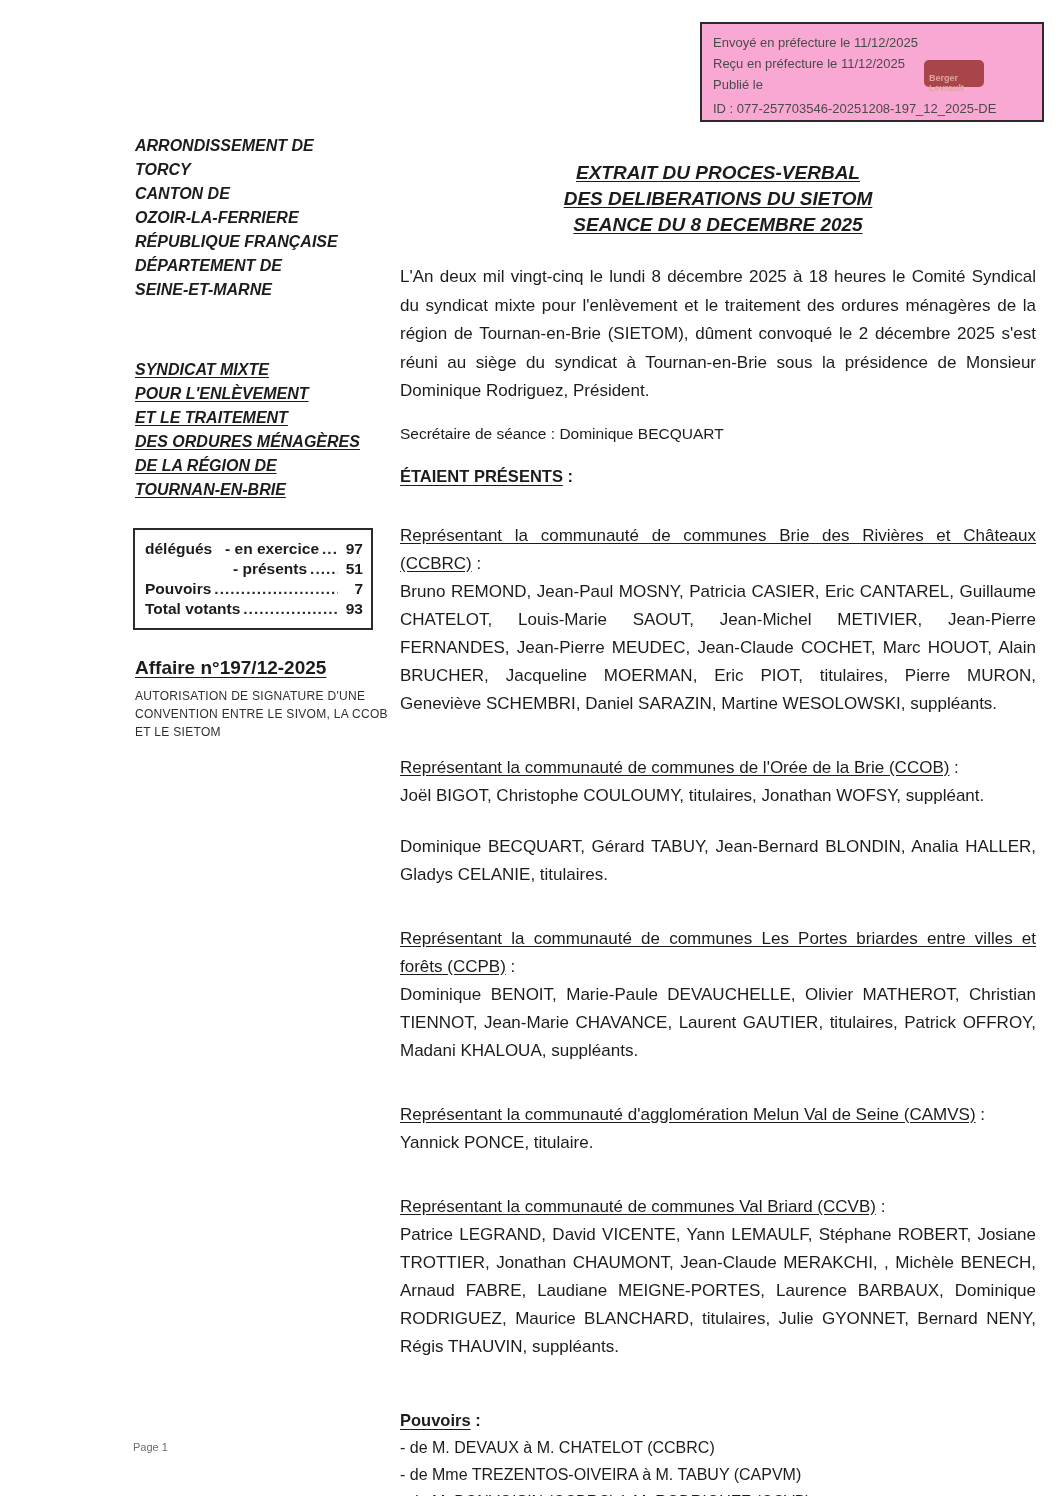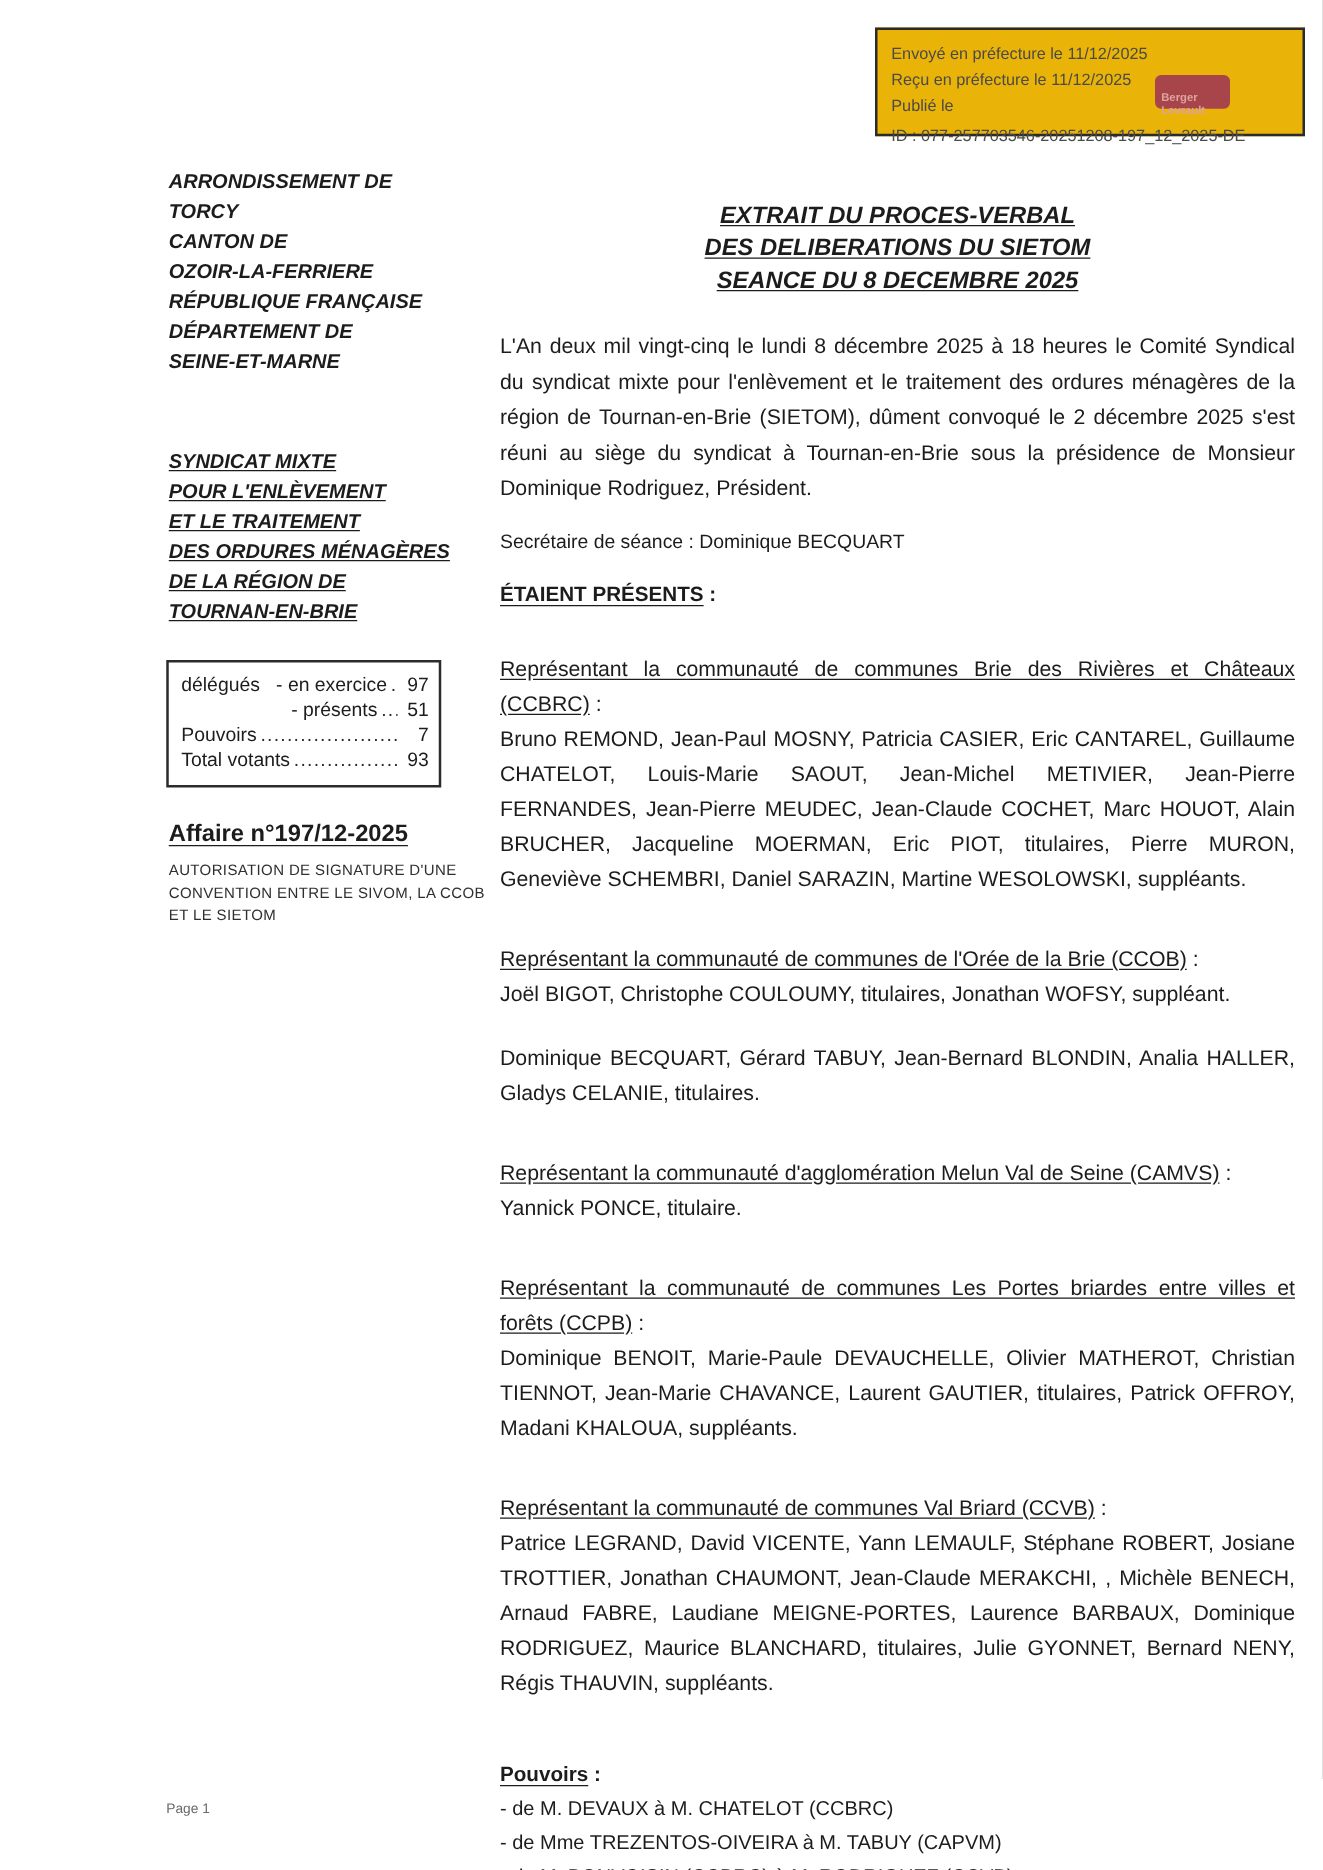--- a/index.html
+++ b/index.html
@@ -4,42 +4,42 @@
 <style>
   * { margin:0; padding:0; box-sizing:border-box; }
   body { background:#888; font-family:"Liberation Sans", sans-serif; }
   .page {
     position:relative; width:1058px; height:1496px; margin:0 auto;
     background:#ffffff; color:#1c1c1c; overflow:hidden;
   }
 
   
   .stamp {
-    position:absolute; left:700px; top:22px; width:344px; height:87px;
-    border:2px solid #2b2b2b; padding:8px 11px; background:#eab308;
+    position:absolute; left:700px; top:22px; width:344px; height:100px;
+    border:2px solid #2b2b2b; padding:8px 11px; background:#f9a8d4;
   }
   .stamp-line { font-size:13px; color:#4a4a4a; line-height:21px; white-space:nowrap; }
   .stamp-id { margin-top:3px; }
   .bl-badge {
     position:absolute; left:222px; top:36px; width:60px; height:27px;
     background:#a8454b; border-radius:5px; padding:13px 5px;
     color:#dda49f; font-size:9px; font-weight:bold; line-height:10px;
   }
 
   
   .left-col { position:absolute; left:135px; top:106px; width:256px; }
   .lc-block { font-weight:bold; font-style:italic; font-size:16px; line-height:24px; }
   .lc-gap-1 { margin-top:28px; }
   .lc-gap-2 { margin-top:56px; }
   .lc-underline .lc-line { text-decoration:underline; text-underline-offset:2px; }
 
   .counts-box {
-    margin-top:26px; margin-left:-2px; width:220px;
+    margin-top:26px; margin-left:-2px; width:240px;
     border:2px solid #2b2b2b; padding:9px 8px 9px 10px;
-    font-size:15.5px; line-height:20px;
+    font-size:15.5px; line-height:20px;font-weight:bold;
   }
   .count-row { display:flex; align-items:baseline; }
   .count-label { white-space:pre; }
   .count-label.indent { padding-left:88px; }
   .dots { flex:1; overflow:hidden; white-space:nowrap; margin:0 3px; color:#2b2b2b; }
   .dots::after { content:"......................................................"; letter-spacing:1px; }
   .count-value { min-width:22px; text-align:right; }
 
   .affaire-title {
     margin-top:27px; font-size:19px; font-weight:bold;
@@ -163,30 +163,30 @@
       </div>
       <div class="sec-names">Joël BIGOT, Christophe COULOUMY, titulaires, Jonathan WOFSY, suppléant.</div>
     </div>
 
     <div class="section">
       <div class="sec-names">Dominique BECQUART, Gérard TABUY, Jean-Bernard BLONDIN, Analia HALLER, Gladys CELANIE, titulaires.</div>
     </div>
 
     <div class="section">
       <div class="sec-heading">
+        <span class="u">Représentant la communauté de communes Les Portes briardes entre villes et forêts (CCPB)</span><span> :</span>
+      </div>
+      <div class="sec-names">Dominique BENOIT, Marie-Paule DEVAUCHELLE, Olivier MATHEROT, Christian TIENNOT, Jean-Marie CHAVANCE, Laurent GAUTIER, titulaires, Patrick OFFROY, Madani KHALOUA, suppléants.</div>
+    </div>
+
+    <div class="section">
+      <div class="sec-heading">
         <span class="u">Représentant la communauté d'agglomération Melun Val de Seine (CAMVS)</span><span> :</span>
       </div>
       <div class="sec-names">Yannick PONCE, titulaire.</div>
-    </div>
-
-    <div class="section">
-      <div class="sec-heading">
-        <span class="u">Représentant la communauté de communes Les Portes briardes entre villes et forêts (CCPB)</span><span> :</span>
-      </div>
-      <div class="sec-names">Dominique BENOIT, Marie-Paule DEVAUCHELLE, Olivier MATHEROT, Christian TIENNOT, Jean-Marie CHAVANCE, Laurent GAUTIER, titulaires, Patrick OFFROY, Madani KHALOUA, suppléants.</div>
     </div>
 
     <div class="section">
       <div class="sec-heading">
         <span class="u">Représentant la communauté de communes Val Briard (CCVB)</span><span> :</span>
       </div>
       <div class="sec-names">Patrice LEGRAND, David VICENTE, Yann LEMAULF, Stéphane ROBERT, Josiane TROTTIER, Jonathan CHAUMONT, Jean-Claude MERAKCHI, , Michèle BENECH, Arnaud FABRE, Laudiane MEIGNE-PORTES, Laurence BARBAUX, Dominique RODRIGUEZ, Maurice BLANCHARD, titulaires, Julie GYONNET, Bernard NENY, Régis THAUVIN, suppléants.</div>
     </div>
 
     <div class="pouvoirs">

